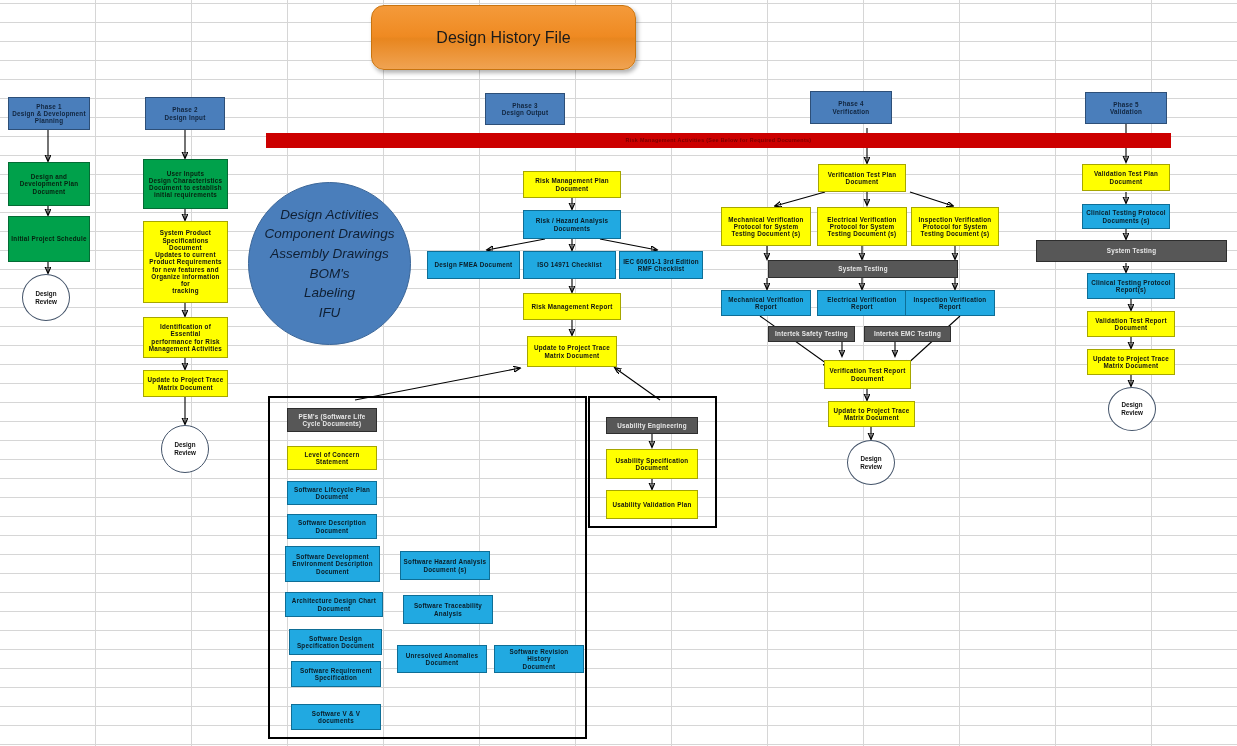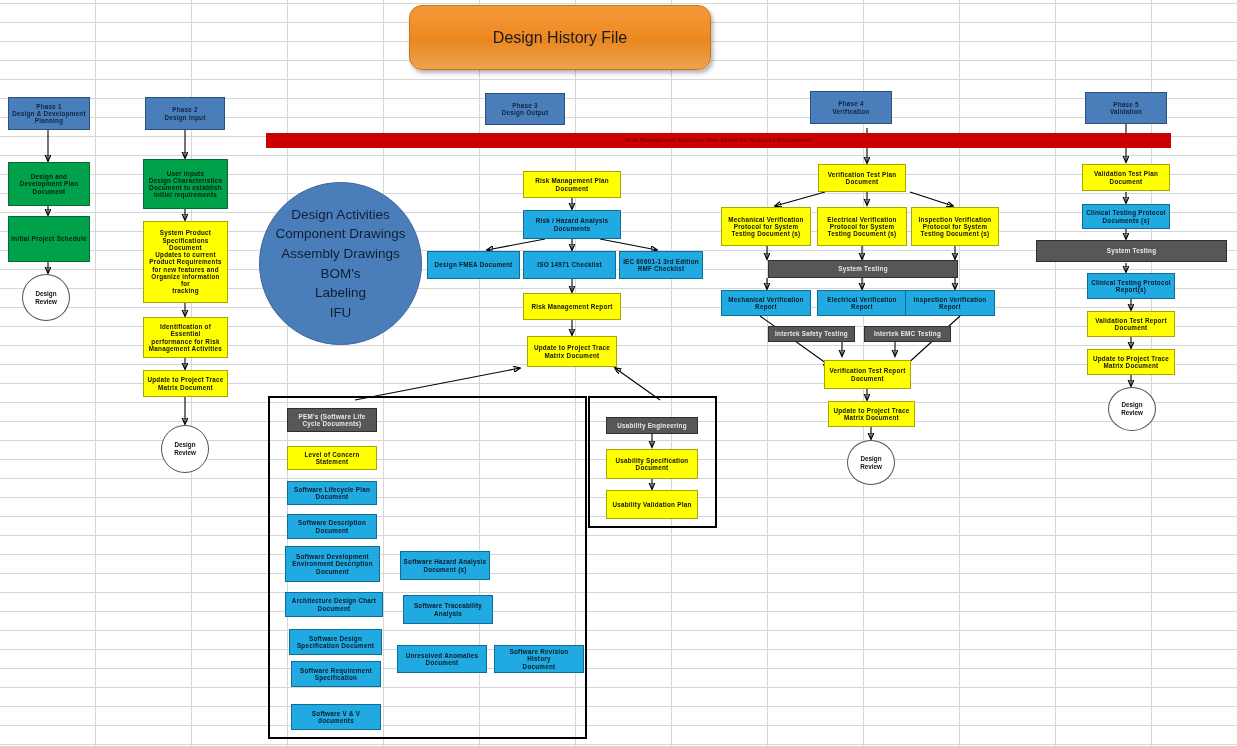--- a/index.html
+++ b/index.html
@@ -71,21 +71,21 @@
     background: #4a7ebb;
     border: 1px solid #3b6698;
     display: flex; align-items: center; justify-content: center;
     text-align: center;
     font-size: 13.5px; color: #0f1f33; line-height: 1.45;
     white-space: pre-line;
     z-index: 3;
   }
   #title-box {
     position: absolute;
-    left: 409px; top: 5px; width: 302px; height: 65px;
+    left: 371px; top: 5px; width: 265px; height: 65px;
     background: linear-gradient(180deg,#f49a3a 0%, #ef8a22 48%, #e8861f 52%, #f0a352 100%);
     border: 1px solid #c8740f;
     border-radius: 13px;
     display: flex; align-items: center; justify-content: center;
     font-size: 16px; color: #1b1b1b;
     box-shadow: 2px 3px 4px rgba(0,0,0,0.30);
     z-index: 5;
   }
   .frame {
     position: absolute;
@@ -191,21 +191,21 @@
 Organize information for
 tracking</div>
   <div class="node yellow" style="left:143px; top:317px; width:85px; height:41px;">Identification of  Essential
 performance  for  Risk
 Management  Activities</div>
   <div class="node yellow" style="left:143px; top:370px; width:85px; height:27px;">Update  to  Project  Trace
 Matrix  Document</div>
   <div class="circle" style="left:161px; top:425px; width:48px; height:48px;">Design
 Review</div>
 
-  <div class="bigcircle" style="left:259px; top:182px; width:163px; height:163px;">Design Activities
+  <div class="bigcircle" style="left:248px; top:182px; width:163px; height:163px;font-style:italic;">Design Activities
 Component Drawings
 Assembly Drawings
 BOM's
 Labeling
 IFU</div>
 
   <div class="node yellow" style="left:523px; top:171px; width:98px; height:27px;">Risk Management  Plan
 Document</div>
   <div class="node cyan" style="left:523px; top:210px; width:98px; height:29px;">Risk /  Hazard  Analysis
 Documents</div>

